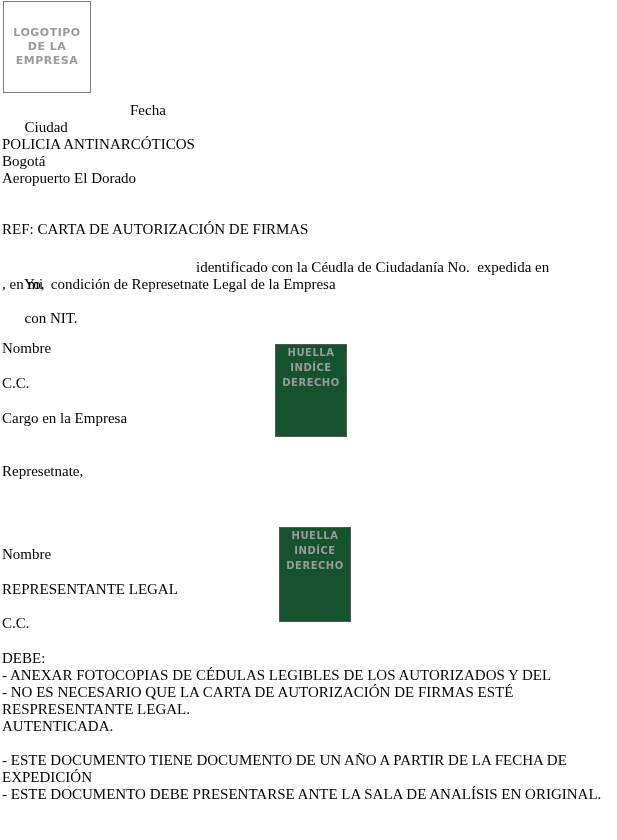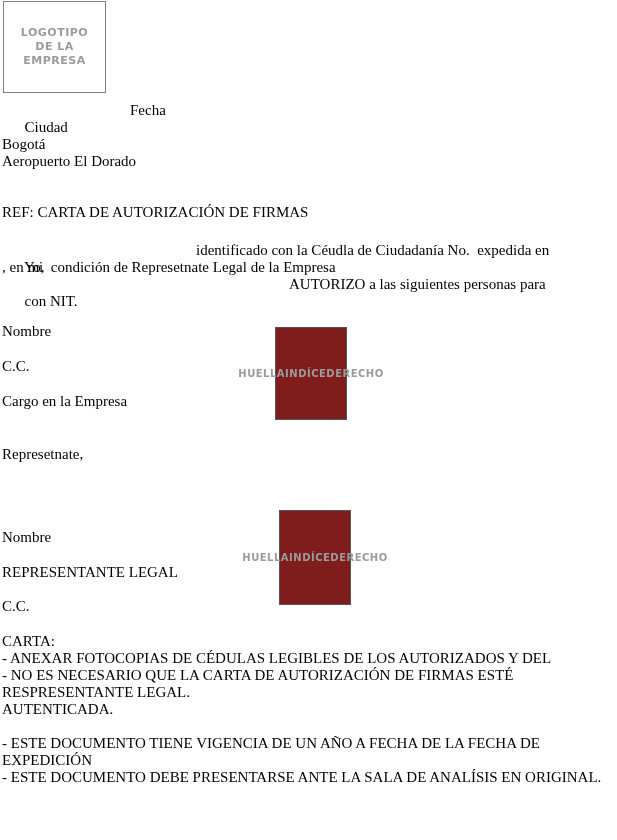--- a/index.html
+++ b/index.html
@@ -34,21 +34,21 @@
   .sp21 { height: 21px; }
   .sp30 { height: 30px; }
   .sp34 { height: 34px; }
   .sp36 { height: 36px; }
   .sp66 { height: 66px; }
 
   
   .logo-box {
     box-sizing: border-box;
     margin: 1px 0 0 1px;
-    width: 103px;
+    width: 88px;
     height: 92px;
     border: 1px solid #808080;
     display: flex;
     flex-direction: column;
     align-items: center;
     justify-content: center;
     background: #ffffff;
   }
   .placeholder-text {
     font-family: "DejaVu Sans", sans-serif;
@@ -59,25 +59,24 @@
   }
   .logo-box .placeholder-text { font-size: 11px; line-height: 14px; }
 
   
   .sig-block { position: relative; }
   .fp-box {
     position: absolute;
     box-sizing: border-box;
     width: 72px;
     border: 1px solid #555555;
-    background: #7f1d1d;
+    background: #14532d;
     display: flex;
-    flex-direction: row;
+    flex-direction: column;
     align-items: center;
-    justify-content: center;
   }
   .fp-box .placeholder-text { font-size: 10px; line-height: 15px; }
   .fp-box-1 { left: 273px; top: 4px;  height: 93px; }
   .fp-box-2 { left: 277px; top: -19px; height: 95px; }
 </style>
 </head>
 <body>
 
 <div class="page">
   <div class="content">
@@ -90,37 +89,37 @@
 
     <div class="sp9"></div>
 
     <div class="ln">
       <span>Ciudad</span>
       <span class="frag fx128">Fecha</span>
     </div>
 
     <div class="sp17"></div>
 
+    <div class="ln">POLICIA ANTINARCÓTICOS</div>
     <div class="ln">Bogotá</div>
     <div class="ln">Aeropuerto El Dorado</div>
 
     <div class="sp34"></div>
 
     <div class="ln">REF: CARTA DE AUTORIZACIÓN DE FIRMAS</div>
 
     <div class="sp21"></div>
 
     <div class="ln">
       <span>Yo,</span>
       <span class="frag fx205">identificado con la Céudla de Ciudadanía No.  expedida en</span>
     </div>
     <div class="ln">, en mi  condición de Represetnate Legal de la Empresa</div>
     <div class="ln">
       <span>con NIT.</span>
-      <span class="frag fx287">AUTORIZO a las siguientes personas para</span>
     </div>
 
     <div class="sp30"></div>
 
     <div class="sig-block">
       <div class="ln">Nombre</div>
       <div class="sp18"></div>
       <div class="ln">C.C.</div>
       <div class="sp18"></div>
       <div class="ln">Cargo en la Empresa</div>
@@ -146,25 +145,25 @@
       <div class="fp-box fp-box-2">
         <div class="placeholder-text">HUELLA</div>
         <div class="placeholder-text">INDÍCE</div>
         <div class="placeholder-text">DERECHO</div>
       </div>
     </div>
 
     <div class="sp18"></div>
 
     <div>
-      <div class="ln">CARTA:</div>
+      <div class="ln">DEBE:</div>
       <div class="ln">- ANEXAR FOTOCOPIAS DE CÉDULAS LEGIBLES DE LOS AUTORIZADOS Y DEL</div>
       <div class="ln">- NO ES NECESARIO QUE LA CARTA DE AUTORIZACIÓN DE FIRMAS ESTÉ</div>
       <div class="ln">RESPRESENTANTE LEGAL.</div>
       <div class="ln">AUTENTICADA.</div>
       <div class="sp17"></div>
-      <div class="ln">- ESTE DOCUMENTO TIENE VIGENCIA DE UN AÑO A FECHA DE LA FECHA DE</div>
+      <div class="ln">- ESTE DOCUMENTO TIENE DOCUMENTO DE UN AÑO A PARTIR DE LA FECHA DE</div>
       <div class="ln">EXPEDICIÓN</div>
       <div class="ln">- ESTE DOCUMENTO DEBE PRESENTARSE ANTE LA SALA DE ANALÍSIS EN ORIGINAL.</div>
     </div>
 
   </div>
 </div>
 
 </body></html>

